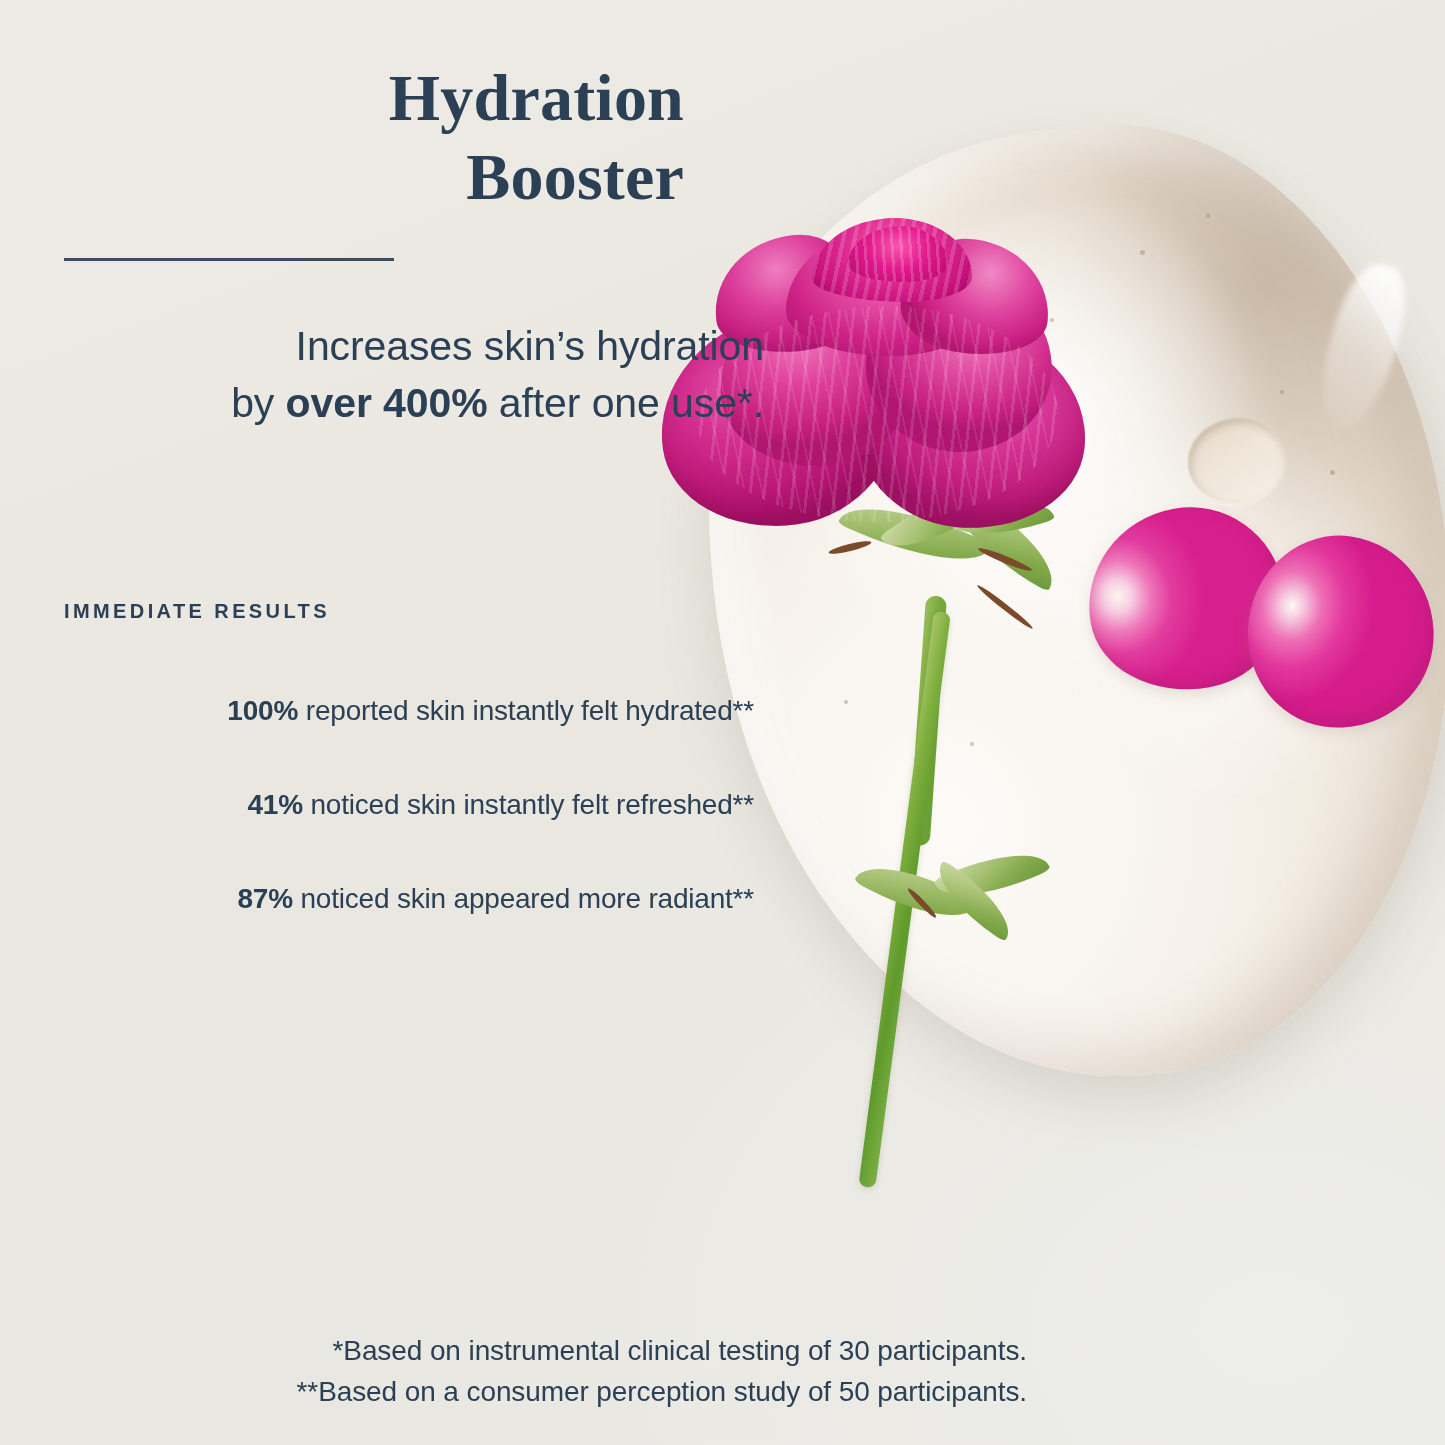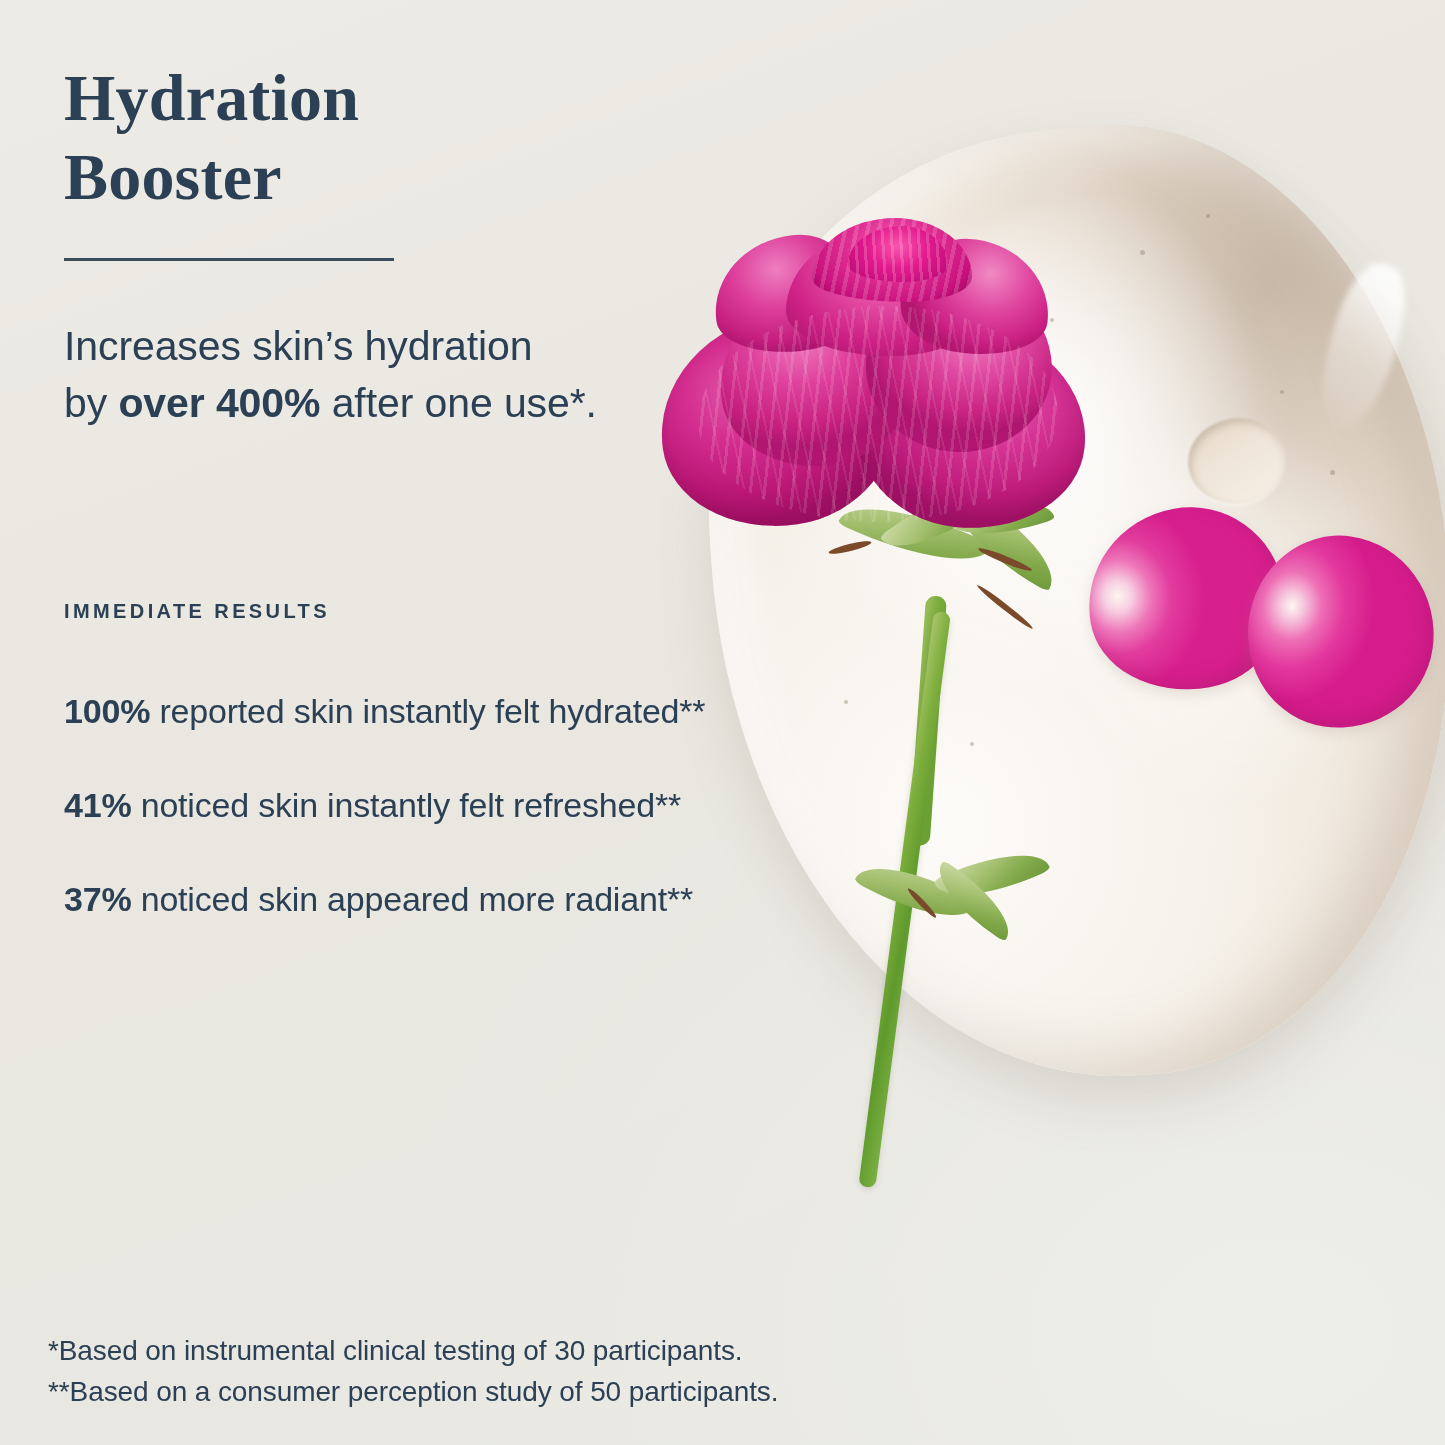--- a/index.html
+++ b/index.html
@@ -226,20 +226,21 @@
 
   
   .speck{ position:absolute; border-radius:50%; background:rgba(150,132,110,.45); }
 
   
   .content{
     position:absolute;
     left:0; top:0;
     width:760px; height:1012px;
     padding:0;
+    text-align:right;
   }
 
   .title{
     position:absolute; left:64px; top:58px;
     width:620px;
     font-family:"Liberation Serif", serif;
     font-size:66px;
     line-height:79px;
     letter-spacing:.2px;
     color:#2C4055;
@@ -264,30 +265,30 @@
   .section-label{
     position:absolute; left:64px; top:600px;
     font-size:20px;
     font-weight:700;
     letter-spacing:3.4px;
     color:#2C4055;
   }
 
   .stats{ position:absolute; left:64px; top:684px; width:690px; }
   .stat{
-    font-size:34px;
+    font-size:28px;
     line-height:54px;
     color:#2C4055;
     margin-bottom:40px;
     letter-spacing:-.2px;
   }
   .stat b{ font-weight:700; }
 
   .notes{
-    position:absolute; left:48px; top:1330px;
+    position:absolute; left:67px; top:1330px;
     width:960px;
     font-size:28px;
     line-height:41px;
     color:#2C4055;
     letter-spacing:-.1px;
   }
 </style>
 </head>
 <body>
 
@@ -356,21 +357,21 @@
     <div class="section-label">IMMEDIATE RESULTS</div>
 
     <div class="stats">
       <p class="stat">
         <b>100%</b><span> reported skin instantly felt hydrated**</span>
       </p>
       <p class="stat">
         <b>41%</b><span> noticed skin instantly felt refreshed**</span>
       </p>
       <p class="stat">
-        <b>37%</b><span> noticed skin appeared more radiant**</span>
+        <b>87%</b><span> noticed skin appeared more radiant**</span>
       </p>
     </div>
 
     <div class="notes">
       <div>*Based on instrumental clinical testing of 30 participants.</div>
       <div>**Based on a consumer perception study of 50 participants.</div>
     </div>
 
   </div>
 </div>

